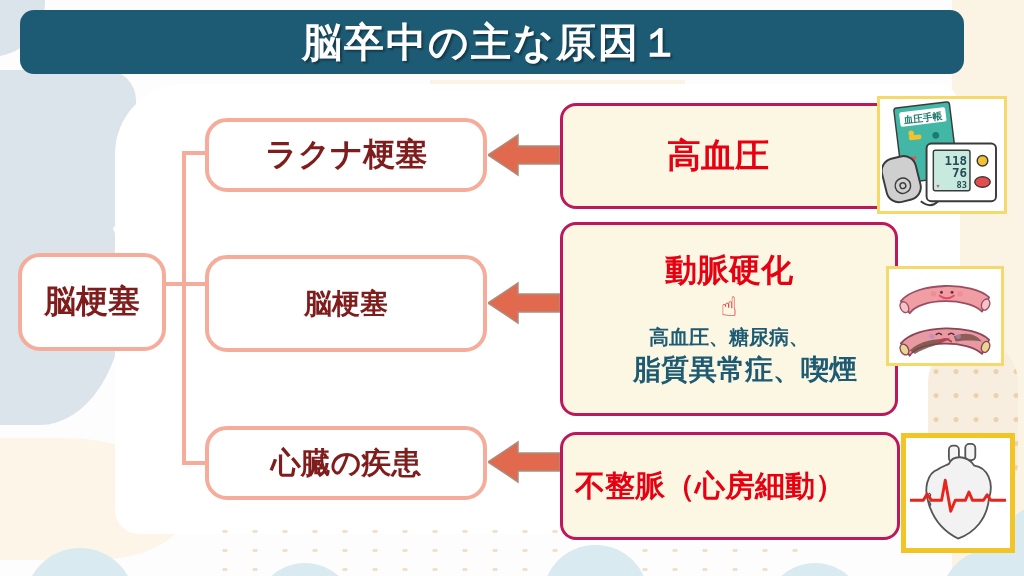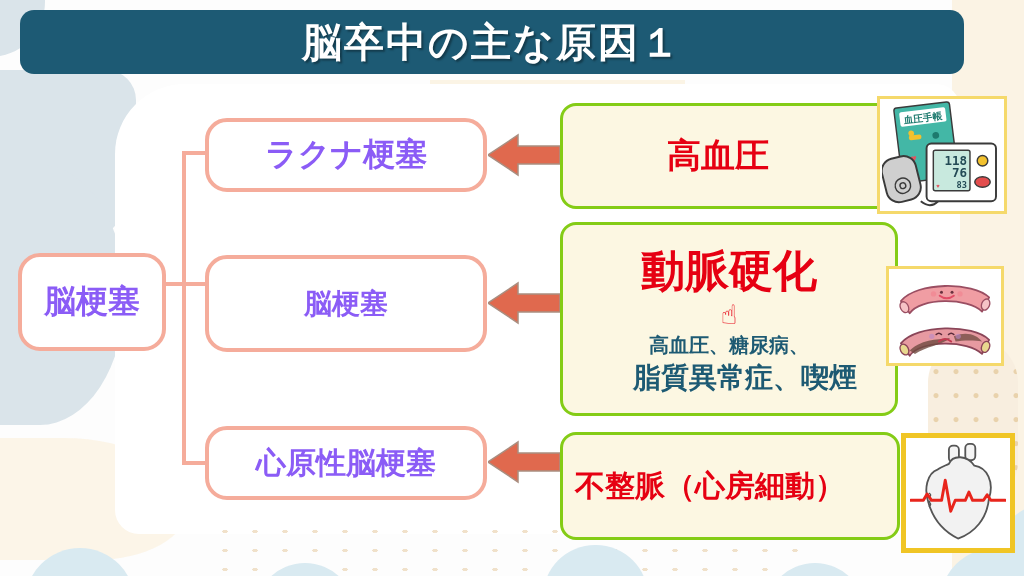--- a/index.html
+++ b/index.html
@@ -36,24 +36,24 @@
     color:#FFFFFF;font-size:40px;font-weight:bold;letter-spacing:2px;
     text-shadow:2px 2px 2px rgba(0,0,0,.35);
   }
   
   .cline{position:absolute;background:#F5AC9B;}
   
   .node{
     position:absolute;background:#FFFFFF;border:4px solid #F5AC9B;
     border-radius:22px;display:flex;flex-direction:column;
     align-items:center;justify-content:center;
-    color:#8b5cf6;font-weight:bold;text-align:center;
+    color:#7f1d1d;font-weight:bold;text-align:center;
   }
   .cause{
-    position:absolute;background:#FCF7E2;border:3px solid #84cc16;
+    position:absolute;background:#FCF7E2;border:3px solid #be185d;
     border-radius:16px;display:flex;flex-direction:column;
     align-items:center;justify-content:center;font-weight:bold;
   }
   .red{color:#E60012;}
   .teal{color:#1D5A73;}
   .card{
     position:absolute;background:#FFFFFF;border:3px solid #F5D96B;
     display:flex;align-items:center;justify-content:center;
   }
   .pointer{color:#E60012;font-size:27px;line-height:1;margin:1px 0 3px 0;}
@@ -94,39 +94,39 @@
     <span>脳梗塞</span>
   </div>
 
   <div class="node" style="left:205px;top:118px;width:274px;height:66px;font-size:32px;">
     <span>ラクナ梗塞</span>
   </div>
   <div class="node" style="left:205px;top:255px;width:274px;height:89px;font-size:28px;line-height:1.18;">
     <span>脳梗塞</span>
   </div>
   <div class="node" style="left:205px;top:426px;width:274px;height:66px;font-size:30px;">
-    <span>心原性脳梗塞</span>
+    <span>心臓の疾患</span>
   </div>
 
   <svg class="arrow" style="left:488px;top:133px;" width="72" height="44" viewBox="0 0 72 44">
     <polygon points="0,22 30,2 30,13 72,13 72,31 30,31 30,42" fill="#E0694E" stroke="#A98E80" stroke-width="1.5"></polygon>
   </svg>
   <svg class="arrow" style="left:488px;top:281px;" width="72" height="44" viewBox="0 0 72 44">
     <polygon points="0,22 30,2 30,13 72,13 72,31 30,31 30,42" fill="#E0694E" stroke="#A98E80" stroke-width="1.5"></polygon>
   </svg>
   <svg class="arrow" style="left:488px;top:440px;" width="72" height="44" viewBox="0 0 72 44">
     <polygon points="0,22 30,2 30,13 72,13 72,31 30,31 30,42" fill="#E0694E" stroke="#A98E80" stroke-width="1.5"></polygon>
   </svg>
 
   <div class="cause" style="left:560px;top:103px;width:400px;height:100px;">
     <span class="red" style="font-size:34px;margin-right:90px;">高血圧</span>
   </div>
 
   <div class="cause" style="left:560px;top:222px;width:332px;height:188px;">
-    <span class="red" style="font-size:44px;">動脈硬化</span>
+    <span class="red" style="font-size:32px;">動脈硬化</span>
     <span class="pointer">☝</span>
     <span class="teal" style="font-size:20px;">高血圧、糖尿病、</span>
     <span class="teal" style="font-size:28px;margin-left:32px;">脂質異常症、喫煙</span>
   </div>
 
   <div class="cause" style="left:560px;top:432px;width:340px;height:108px;align-items:flex-start;padding-left:12px;box-sizing:border-box;justify-content:center;">
     <span class="red" style="font-size:30px;">不整脈（心房細動）</span>
   </div>
 
   <div class="card" style="left:877px;top:96px;width:124px;height:112px;">

